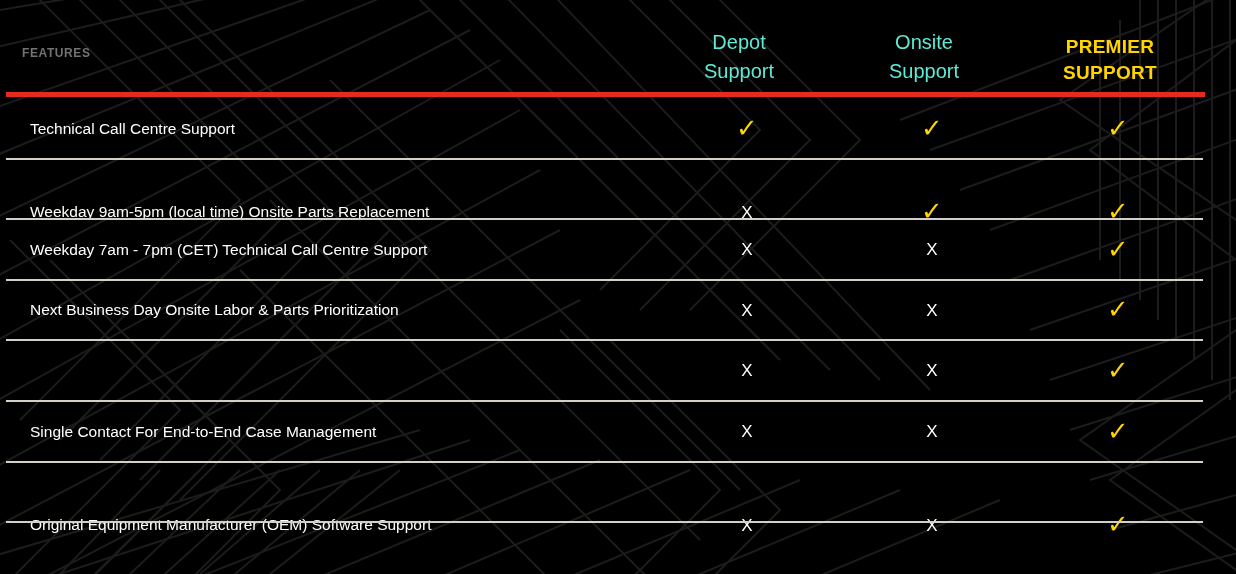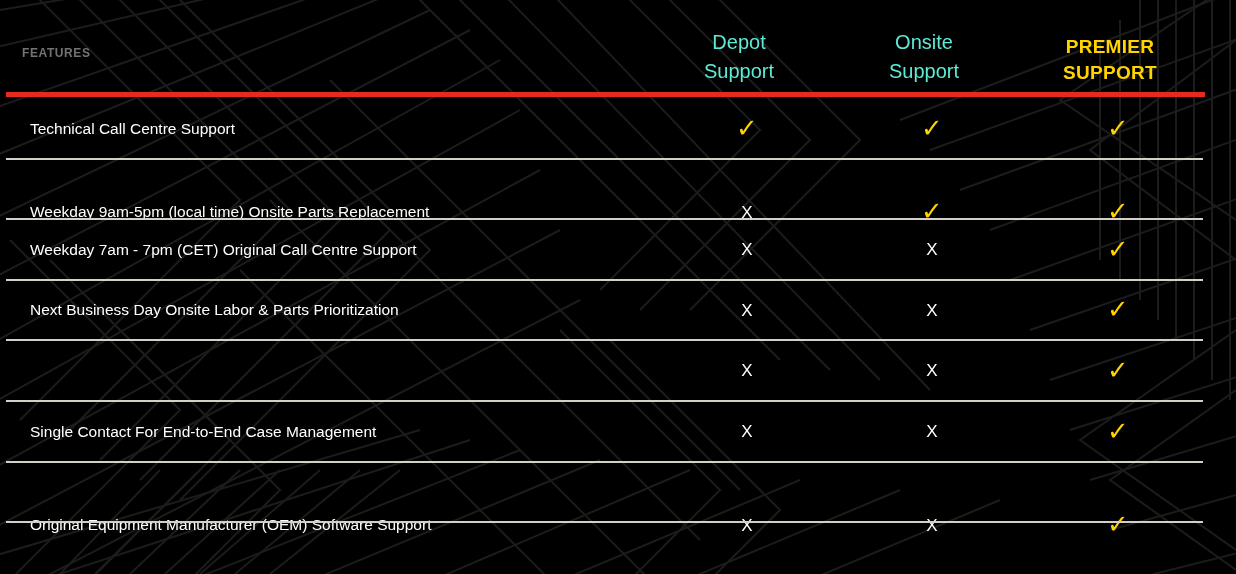--- a/index.html
+++ b/index.html
@@ -262,21 +262,21 @@
         </div>
         <div class="cell c2">
           <span class="mark-yes">✓</span>
         </div>
         <div class="cell c3">
           <span class="mark-yes">✓</span>
         </div>
       </div>
       <div class="row-divider" style="top: 218.2px; background: rgb(212, 207, 199);"></div>
       <div class="row" style="top: 219.2px;">
-        <div class="row-label">Weekday 7am - 7pm (CET) Original Call Centre Support</div>
+        <div class="row-label">Weekday 7am - 7pm (CET) Technical Call Centre Support</div>
         <div class="cell c1">
           <span class="mark-no">X</span>
         </div>
         <div class="cell c2">
           <span class="mark-no">X</span>
         </div>
         <div class="cell c3">
           <span class="mark-yes">✓</span>
         </div>
       </div>

